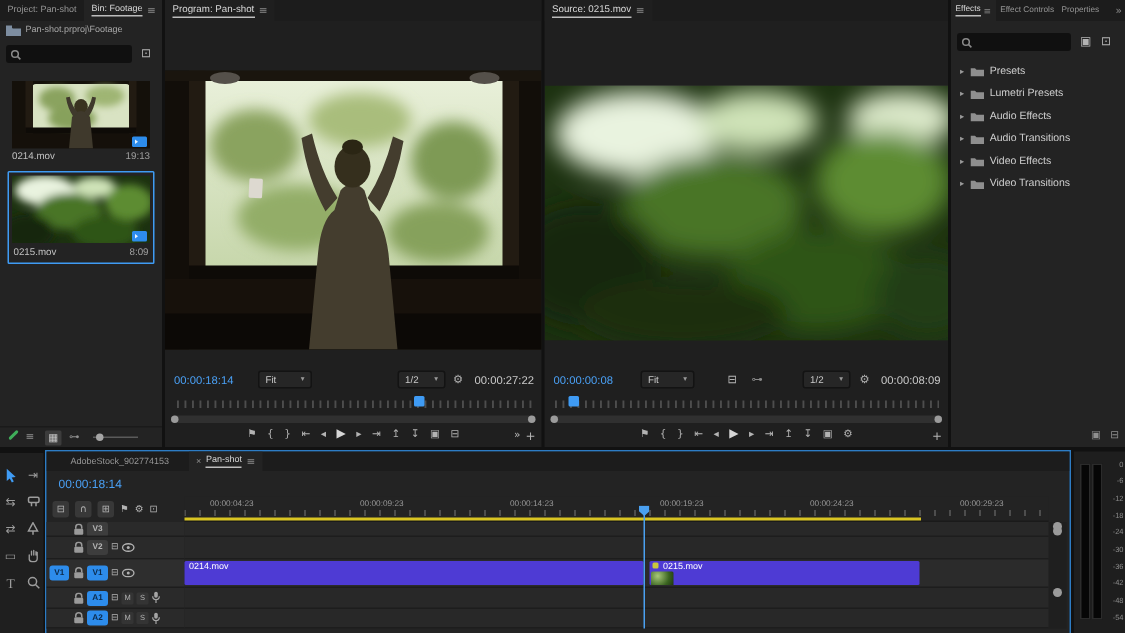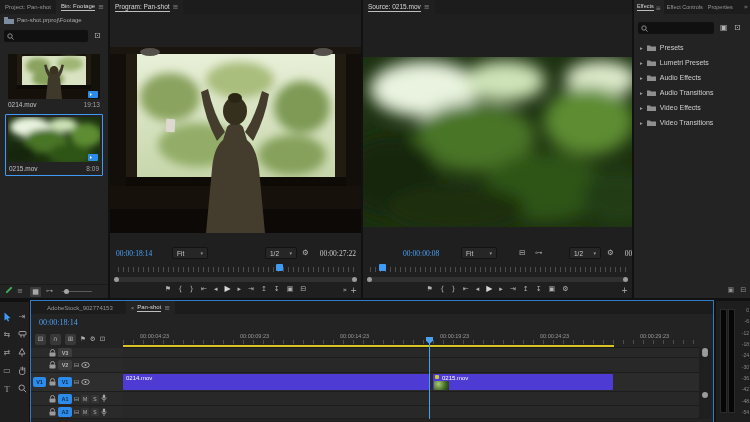--- a/index.html
+++ b/index.html
@@ -7,21 +7,21 @@
     font-family:"Liberation Sans", sans-serif; -webkit-font-smoothing:antialiased; }
   .panel { position:absolute; background:#232323; overflow:hidden; }
   .tabbar { position:absolute; top:0; left:0; right:0; height:14px; background:#1c1c1c;
     display:flex; align-items:stretch; font-size:6.5px; color:#969696; white-space:nowrap; }
   .tab { padding:0 5px; display:flex; align-items:center; gap:3px; }
   .tab.active { background:#232323; color:#d8d8d8; }
   .tab.active .tl { border-bottom:1px solid #bdbdbd; padding-bottom:1px; }
   .menu-ic { color:#8a8a8a; font-size:7px; font-family:"DejaVu Sans",sans-serif; }
   .ovf { margin-left:auto; padding:0 4px; display:flex; align-items:center; color:#8a8a8a;
     font-family:"DejaVu Sans",sans-serif; font-size:7px; }
-  .tc { font-family:Liberation Serif, serif; font-size:7.5px; color:#4aa0f5; }
+  .tc { font-family:Liberation Sans, sans-serif; font-size:7.5px; color:#4aa0f5; }
   .tc.dim { color:#c9c9c9;padding-left:40px; }
   .dd { position:absolute; height:12px; background:#262626; border:1px solid #131313;
     border-radius:2px; color:#c9c9c9; font-size:6.5px; display:flex; align-items:center;
     gap:4px; padding:0 4px; }
   .dd .ch { font-family:"DejaVu Sans",sans-serif; font-size:5px; color:#9a9a9a; }
   .ic { font-family:"DejaVu Sans",sans-serif; color:#b3b3b3; font-size:8px; line-height:1; }
   .ticks { position:absolute; height:7px;
     background-image:repeating-linear-gradient(90deg,#4d4d4d 0 1px,transparent 1px 5px);
     background-repeat:repeat-x; background-position:bottom; background-size:5px 5px; }
   .ph-sq { position:absolute; width:7px; height:7px; background:#3f9bf4; border-radius:1px; top:-1px; }
@@ -252,21 +252,21 @@
       <ellipse cx="142" cy="24" rx="40" ry="20" fill="#cfe3b8"></ellipse>
       <ellipse cx="238" cy="22" rx="36" ry="18" fill="#dfeccd"></ellipse>
       <ellipse cx="226" cy="64" rx="45" ry="34" fill="#5d8c33"></ellipse>
       <ellipse cx="112" cy="80" rx="60" ry="34" fill="#4a7526"></ellipse>
       <ellipse cx="28" cy="120" rx="50" ry="40" fill="#16270c"></ellipse>
       <ellipse cx="182" cy="130" rx="60" ry="34" fill="#2f5418"></ellipse>
       <ellipse cx="92" cy="152" rx="70" ry="24" fill="#1a2e0e"></ellipse>
       <ellipse cx="255" cy="140" rx="35" ry="28" fill="#233d12"></ellipse>
     </g>
   </svg>
-  <div style="position:absolute;left:0;top:246px;width:100%;height:15px;margin-left:34px;">
+  <div style="position:absolute;left:0;top:246px;width:100%;height:15px;">
     <span class="tc" style="position:absolute;left:6px;top:3px;">00:00:00:08</span>
     <div class="dd" style="left:64px;top:1px;width:36px;">
       <span>Fit</span>
       <span class="ch" style="margin-left:auto;">▾</span>
     </div>
     <span class="ic" style="position:absolute;left:122px;top:3px;font-size:7.5px;">⊟</span>
     <span class="ic" style="position:absolute;left:138px;top:3px;font-size:7.5px;color:#8a8a8a;">⊶</span>
     <div class="dd" style="left:172px;top:1px;width:32px;">
       <span>1/2</span>
       <span class="ch" style="margin-left:auto;">▾</span>

